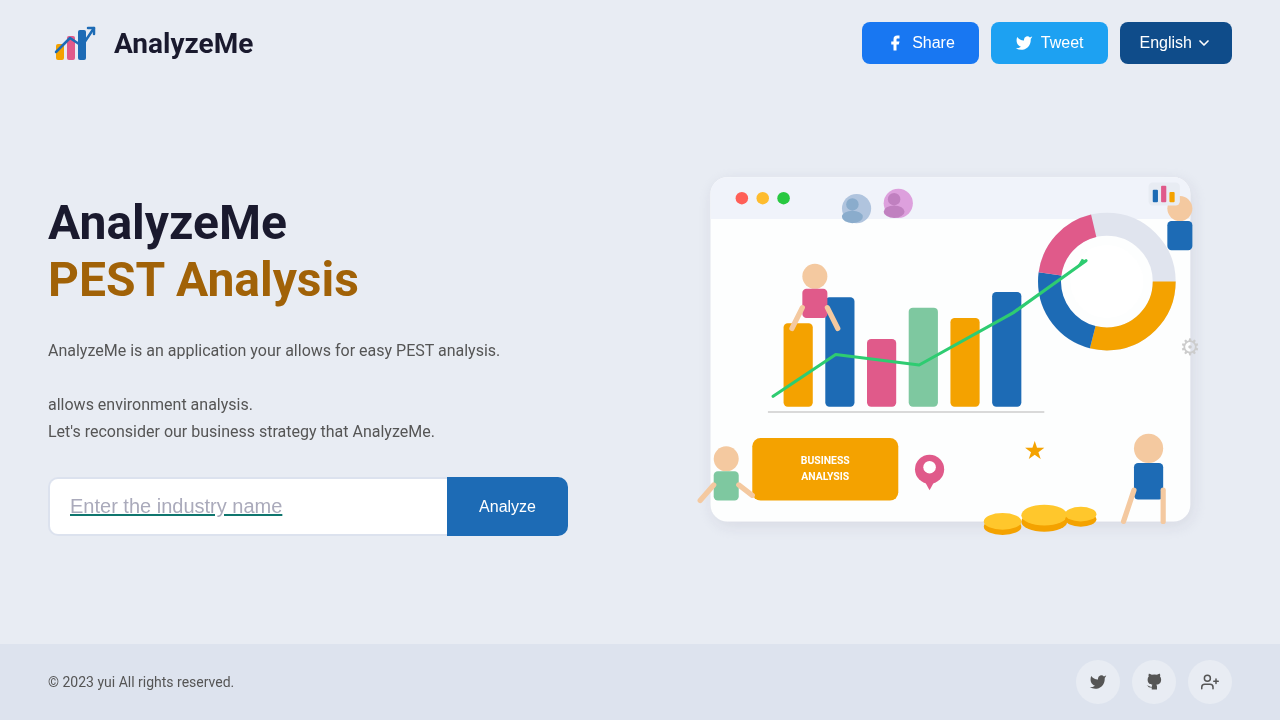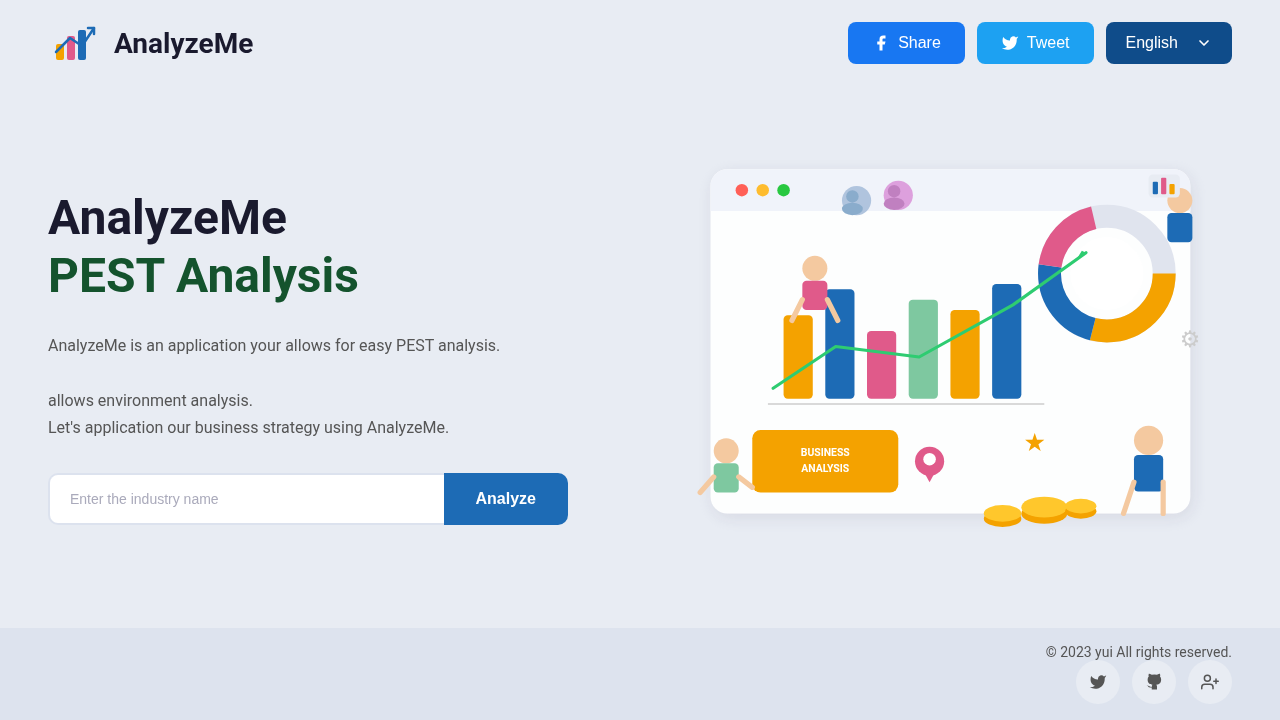--- a/index.html
+++ b/index.html
@@ -70,21 +70,21 @@
       cursor: pointer;
       font-size: 16px;
       font-weight: 500;
       background-color: #1da1f2;
       color: white;
     }
 
     .btn-language {
       display: flex;
       align-items: center;
-      gap: 18px;
+      gap: 4px;
       padding: 12px 20px;
       border-radius: 8px;
       border: none;
       cursor: pointer;
       font-size: 16px;
       font-weight: 500;
       background-color: #0f4c8a;
       color: white;
     }
 
@@ -107,83 +107,83 @@
     .hero-title {
       font-size: 48px;
       font-weight: 700;
       color: #1a1a2e;
       line-height: 1.2;
     }
 
     .hero-subtitle {
       font-size: 48px;
       font-weight: 700;
-      color: #14532d;
+      color: #a16207;
       line-height: 1.2;
       margin-bottom: 28px;
     }
 
     .hero-description {
       font-size: 16px;
       color: #555;
       line-height: 1.7;
       margin-bottom: 32px;
     }
 
     .search-area {
       display: flex;
       gap: 0;
       max-width: 520px;
     }
 
     .industry-input {
       flex: 1;
       padding: 16px 20px;
-      font-size: 14px;
+      font-size: 20px;
       border: 2px solid #dce2ee;
       border-right: none;
       border-radius: 10px 0 0 10px;
       background: white;
-      color: #c2410c;
+      color: #0f766e;
       outline: none;
+      text-decoration: underline;
     }
 
     .industry-input::placeholder {
       color: #aab;
     }
 
     .btn-analyze {
       padding: 8px 32px;
       background-color: #1d6bb5;
       color: white;
       border: none;
       border-radius: 0 10px 10px 0;
       font-size: 16px;
-      font-weight: 700;
+      font-weight: 400;
       cursor: pointer;
     }
 
     
     .right-section {
       flex: 1;
       display: flex;
       justify-content: center;
       align-items: center;
       position: relative;
       height: 420px;
     }
 
     
     .footer {
       display: flex;
       justify-content: space-between;
-      align-items: flex-end;
+      align-items: center;
       padding: 16px 48px;
       background-color: #dde3ee;
-      flex-direction: column;
     }
 
     .footer-copy {
       font-size: 14px;
       color: #555;
     }
 
     .footer-icons {
       display: flex;
       gap: 12px;
@@ -246,21 +246,21 @@
 
 <main class="main-content">
   <div class="left-section">
     <h1 class="hero-title">AnalyzeMe</h1>
     <h2 class="hero-subtitle">PEST Analysis</h2>
 
     <p class="hero-description">
       <span>AnalyzeMe is an application your allows for easy PEST analysis.</span><br>
       <br>
       <span>allows environment analysis.</span><br>
-      <span>Let's application our business strategy using AnalyzeMe.</span>
+      <span>Let's reconsider our business strategy that AnalyzeMe.</span>
     </p>
 
     <div class="search-area">
       <input class="industry-input" type="text" placeholder="Enter the industry name" style="">
       <button class="btn-analyze">
         <span>Analyze</span>
       </button>
     </div>
   </div>
 

